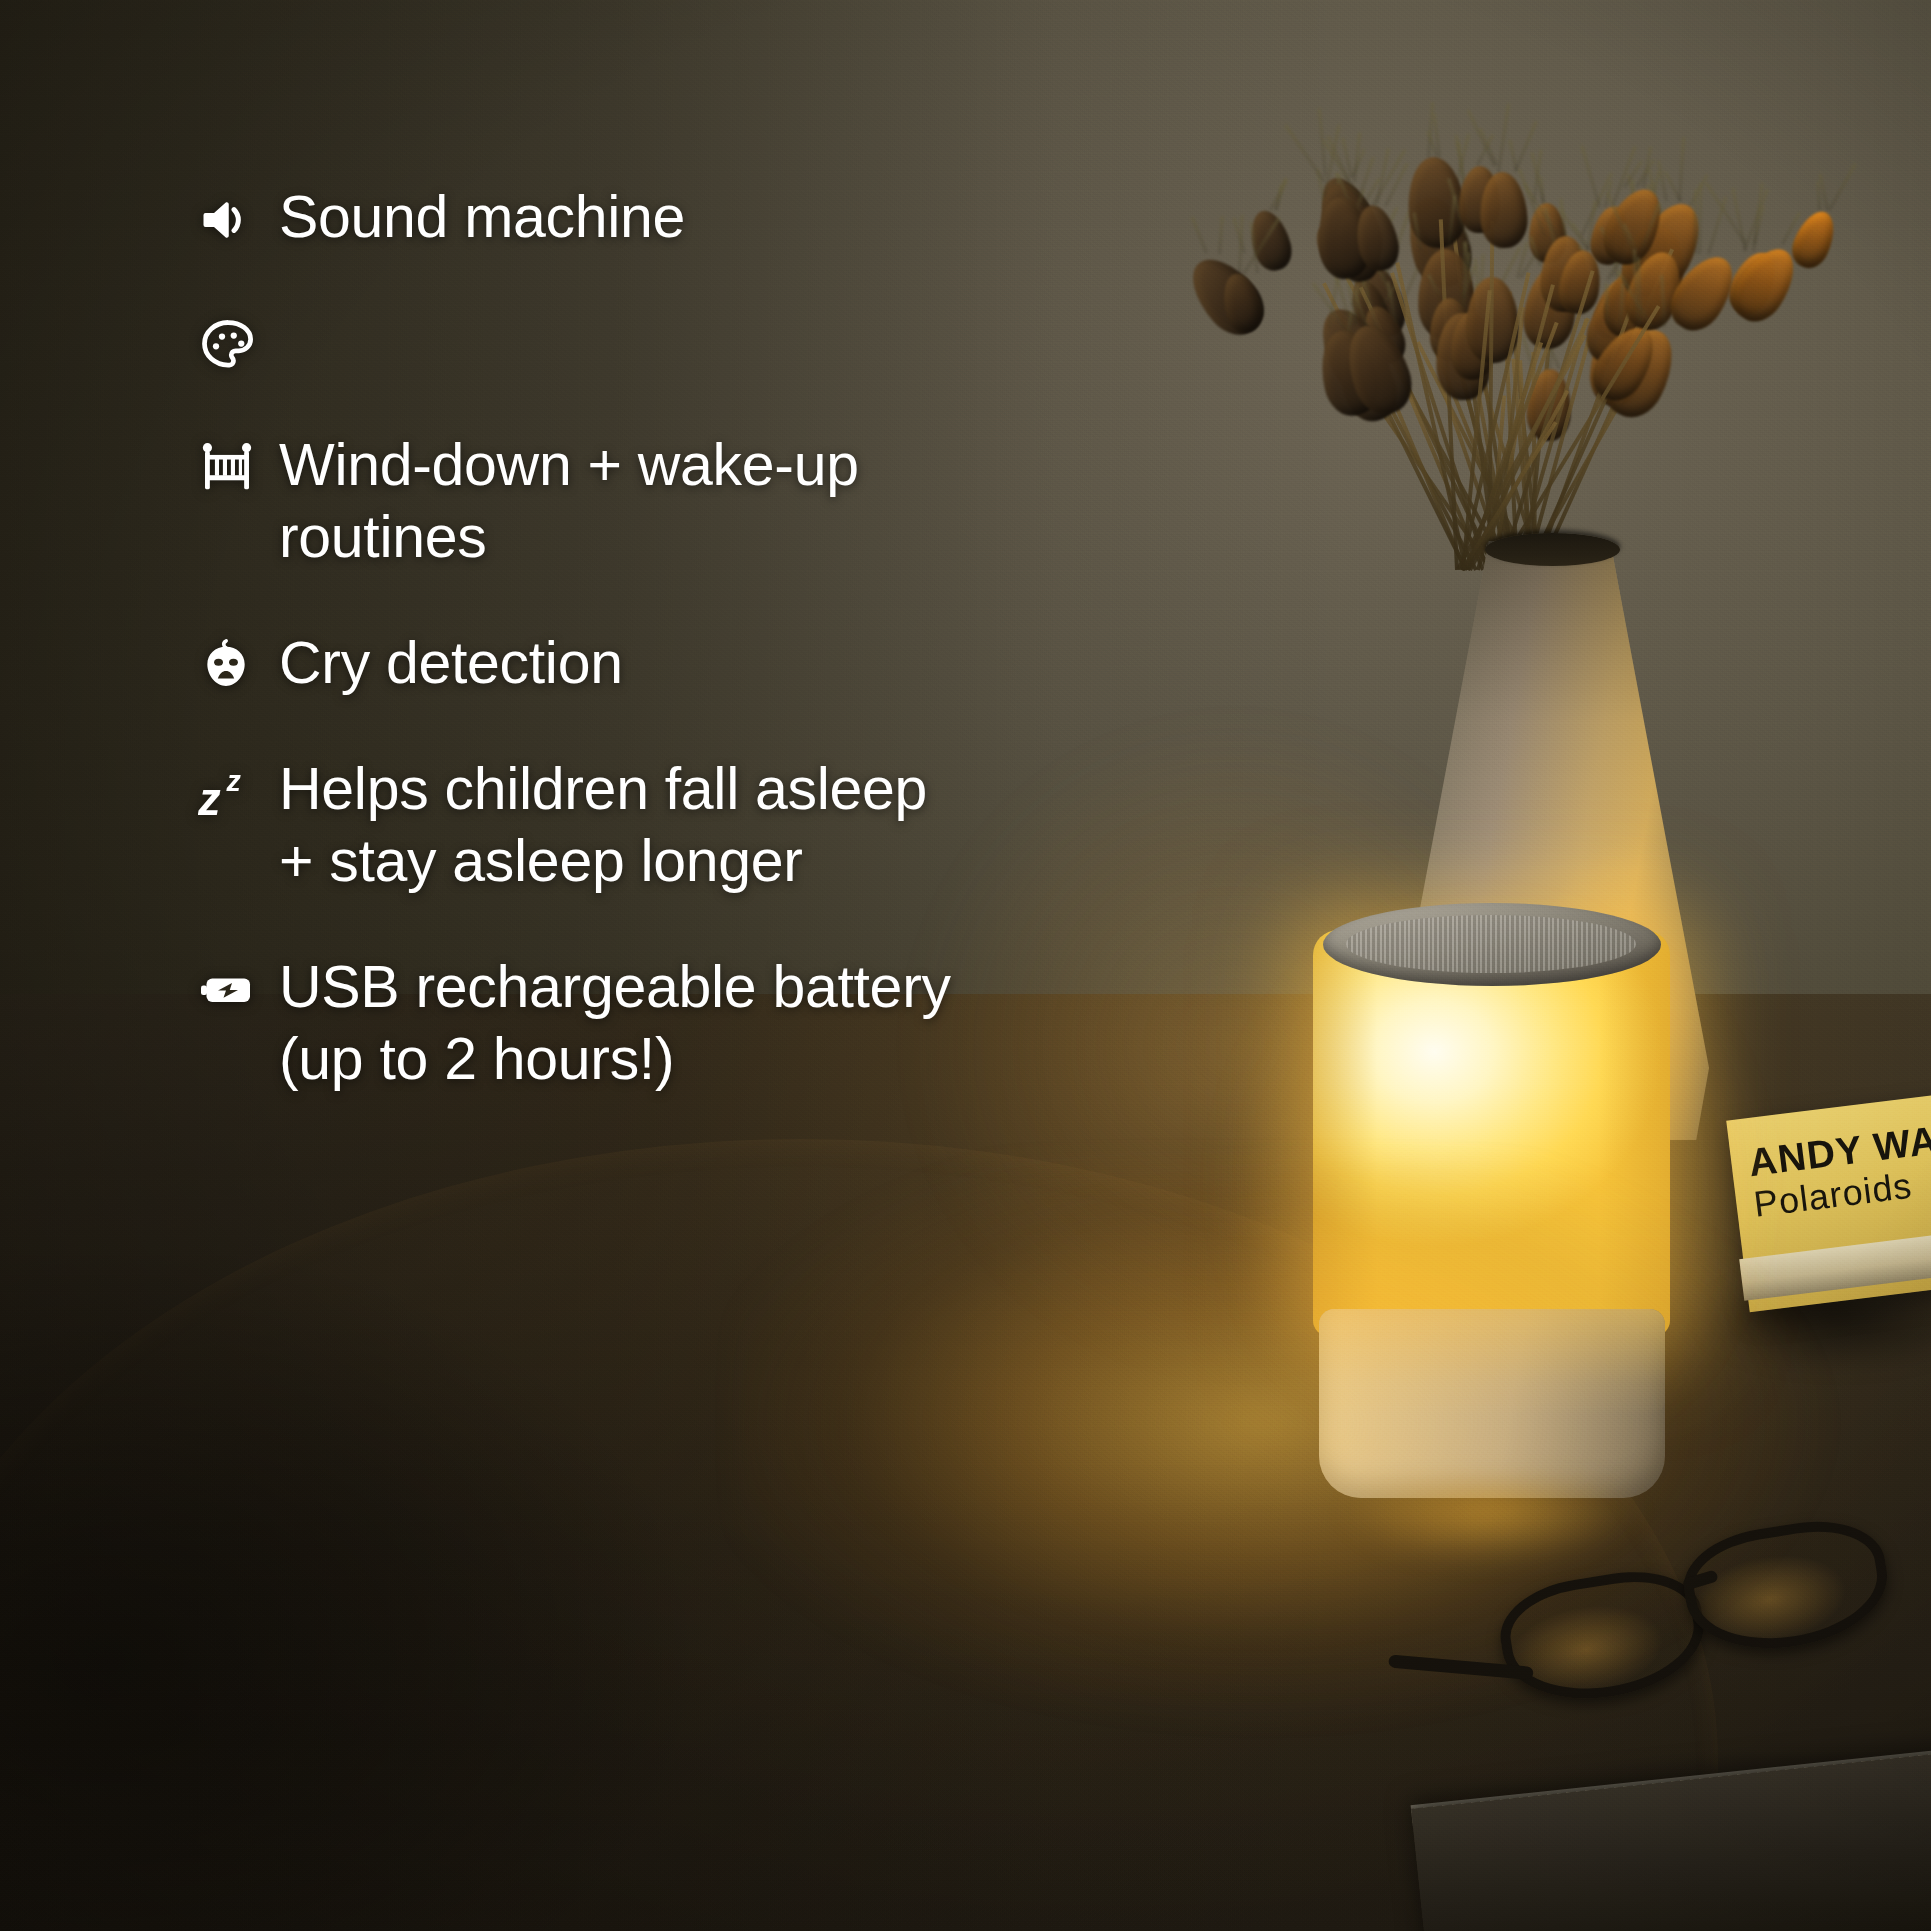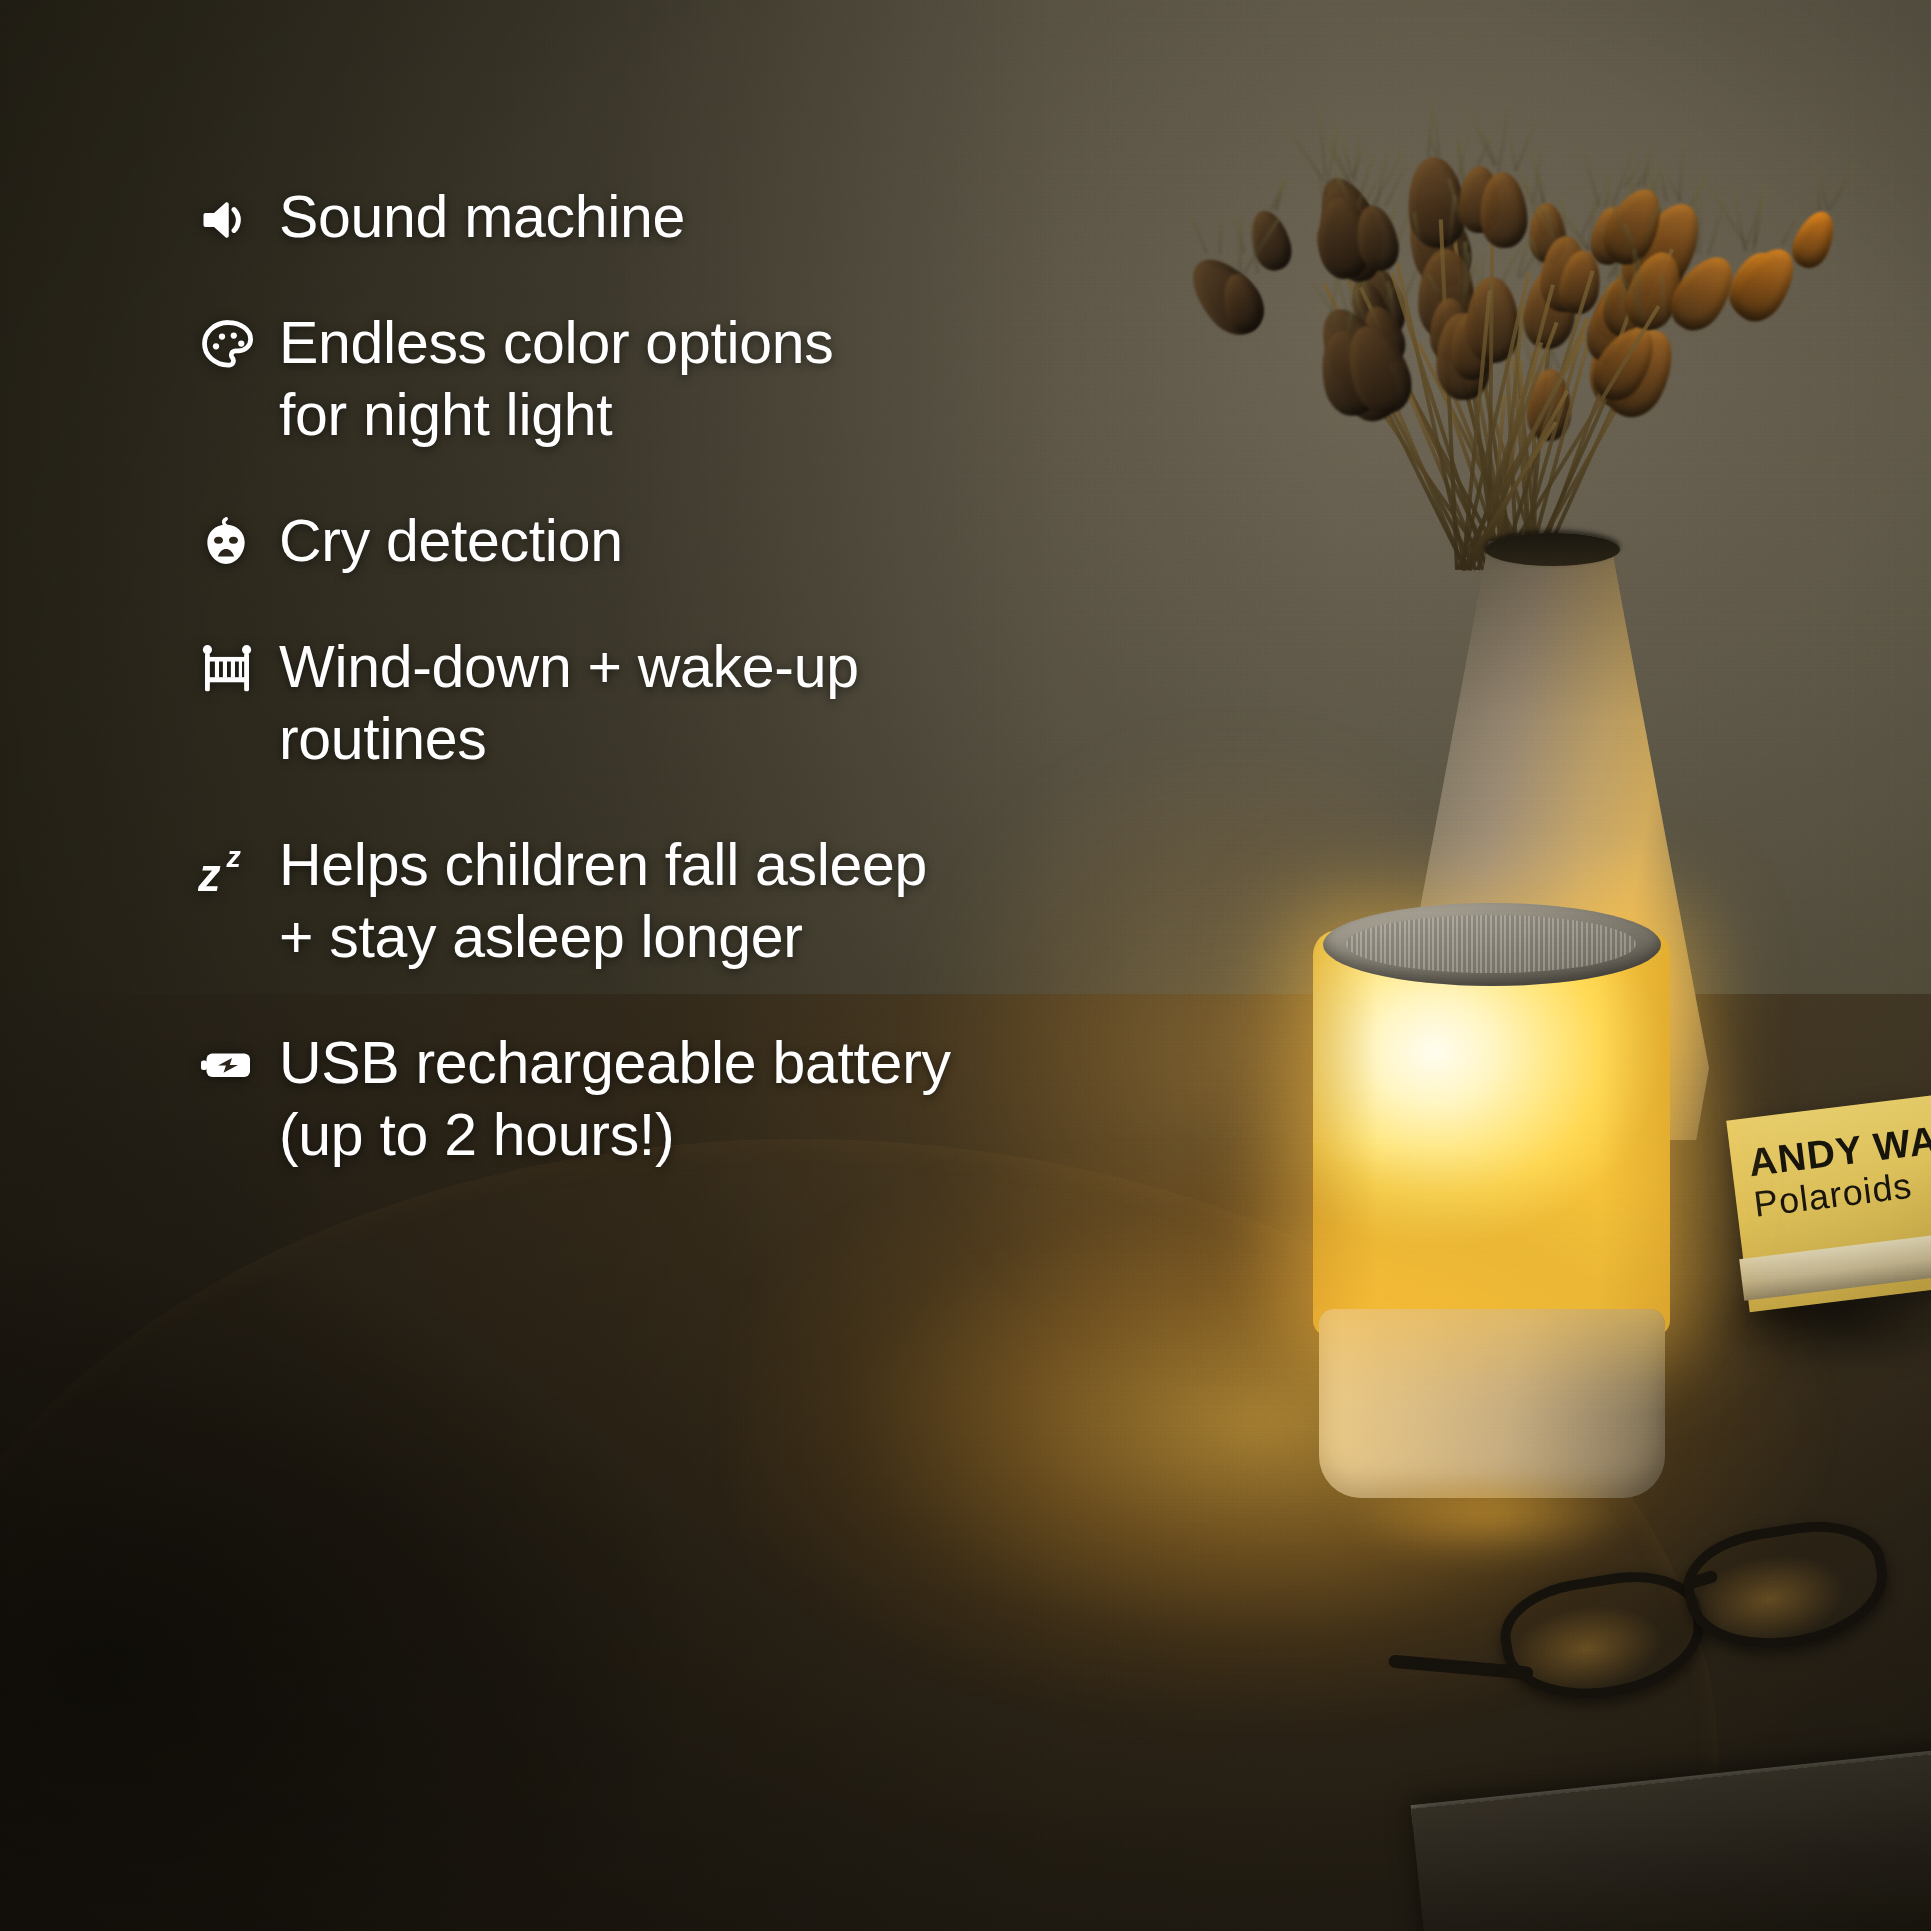--- a/index.html
+++ b/index.html
@@ -547,35 +547,20 @@
     <div class="feature-row">
       <div class="feature-icon">
         <svg width="60" height="60" viewBox="0 0 24 24" fill="none" stroke="#fff" stroke-width="1.9">
           <path d="M12 2.6c-5.2 0-9.4 3.8-9.4 8.5 0 4.7 4.2 8.5 9.4 8.5h.6c1 0 1.6-.8 1.6-1.7 0-.45-.18-.85-.45-1.15-.28-.3-.45-.7-.45-1.15 0-.95.78-1.7 1.75-1.7h1.3c2.6 0 4.7-2.05 4.7-4.6 0-3.7-3.9-6.7-9-6.7z" stroke-linejoin="round"></path>
           <circle cx="7.2" cy="12.1" r="1.25" fill="#fff" stroke="none"></circle>
           <circle cx="9.6" cy="8.2" r="1.25" fill="#fff" stroke="none"></circle>
           <circle cx="14.3" cy="7.8" r="1.25" fill="#fff" stroke="none"></circle>
           <circle cx="17.3" cy="11.0" r="1.25" fill="#fff" stroke="none"></circle>
         </svg>
       </div>
-      <div class="feature-text">Endless color options
-for night light</div>
-    </div>
-
-    <div class="feature-row">
-      <div class="feature-icon">
-        <svg width="56" height="56" viewBox="0 0 24 24">
-          <path d="M12.1 2.1c-.9.45-1.25 1.3-.95 2.05.16.4.5.7.92.9" fill="none" stroke="#fff" stroke-width="1.5" stroke-linecap="round"></path>
-          <path d="M12 4.6c-4.6 0-8 3.1-8 7.5 0 5 3.9 9.3 8 9.3s8-4.3 8-9.3c0-4.4-3.4-7.5-8-7.5z" fill="#fff"></path>
-          <ellipse cx="8.8" cy="11.2" rx="1.9" ry="1.5" fill="#2b2619"></ellipse>
-          <ellipse cx="15.2" cy="11.2" rx="1.9" ry="1.5" fill="#2b2619"></ellipse>
-          <path d="M8.5 18.2c.7-2.1 2-3.2 3.5-3.2s2.8 1.1 3.5 3.2z" fill="#2b2619"></path>
-        </svg>
-      </div>
-      <div class="feature-text">Cry detection</div>
     </div>
 
     <div class="feature-row">
       <div class="feature-icon">
         <svg width="58" height="58" viewBox="0 0 24 24" fill="#fff">
           <circle cx="3.9" cy="4.0" r="1.9"></circle>
           <circle cx="20.1" cy="4.0" r="1.9"></circle>
           <rect x="2.9" y="5.6" width="2.0" height="15.6" rx="0.6"></rect>
           <rect x="19.1" y="5.6" width="2.0" height="15.6" rx="0.6"></rect>
           <rect x="2.9" y="7.0" width="18.2" height="1.9"></rect>
@@ -585,20 +570,33 @@
           <rect x="13.6" y="8.6" width="1.7" height="7.0"></rect>
           <rect x="16.9" y="8.6" width="1.3" height="7.0"></rect>
         </svg>
       </div>
       <div class="feature-text">Wind-down + wake-up
 routines</div>
     </div>
 
     <div class="feature-row">
       <div class="feature-icon">
+        <svg width="56" height="56" viewBox="0 0 24 24">
+          <path d="M12.1 2.1c-.9.45-1.25 1.3-.95 2.05.16.4.5.7.92.9" fill="none" stroke="#fff" stroke-width="1.5" stroke-linecap="round"></path>
+          <path d="M12 4.6c-4.6 0-8 3.1-8 7.5 0 5 3.9 9.3 8 9.3s8-4.3 8-9.3c0-4.4-3.4-7.5-8-7.5z" fill="#fff"></path>
+          <ellipse cx="8.8" cy="11.2" rx="1.9" ry="1.5" fill="#2b2619"></ellipse>
+          <ellipse cx="15.2" cy="11.2" rx="1.9" ry="1.5" fill="#2b2619"></ellipse>
+          <path d="M8.5 18.2c.7-2.1 2-3.2 3.5-3.2s2.8 1.1 3.5 3.2z" fill="#2b2619"></path>
+        </svg>
+      </div>
+      <div class="feature-text">Cry detection</div>
+    </div>
+
+    <div class="feature-row">
+      <div class="feature-icon">
         <svg width="62" height="58" viewBox="0 0 26 24">
           <text x="0" y="22" font-family="Liberation Sans, sans-serif" font-size="19" font-weight="700" font-style="italic" fill="#fff">z</text>
           <text x="12" y="12" font-family="Liberation Sans, sans-serif" font-size="12" font-weight="700" font-style="italic" fill="#fff">z</text>
         </svg>
       </div>
       <div class="feature-text">Helps children fall asleep
 + stay asleep longer</div>
     </div>
 
     <div class="feature-row">

